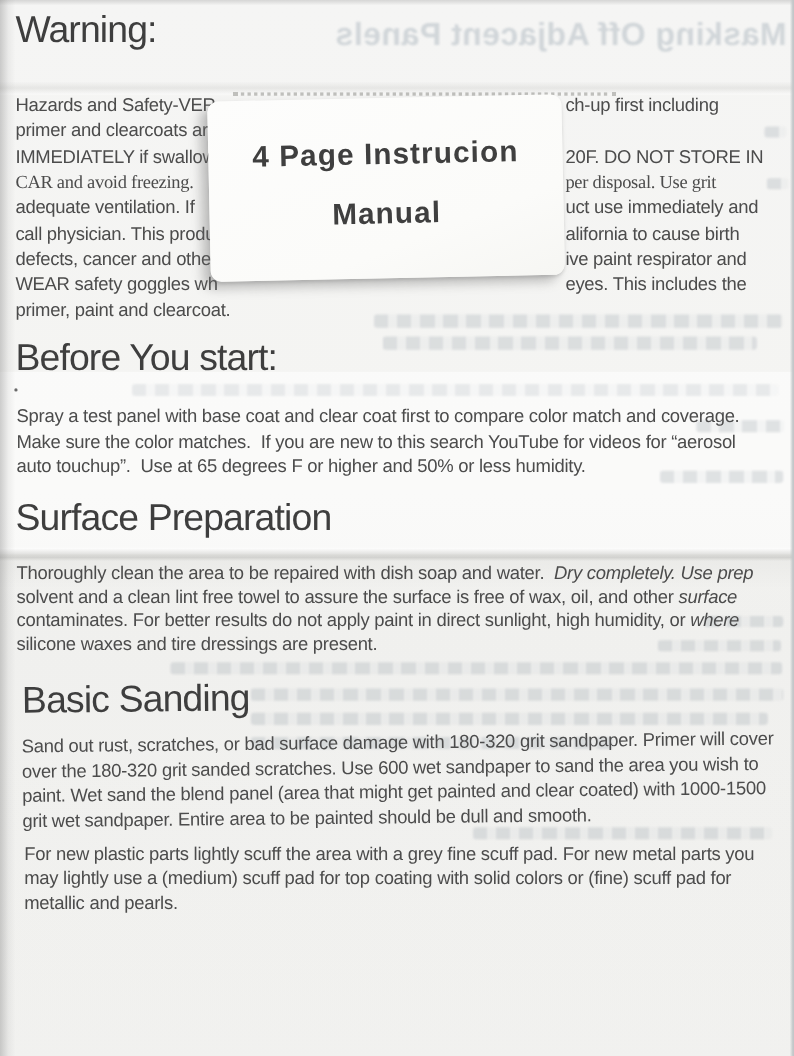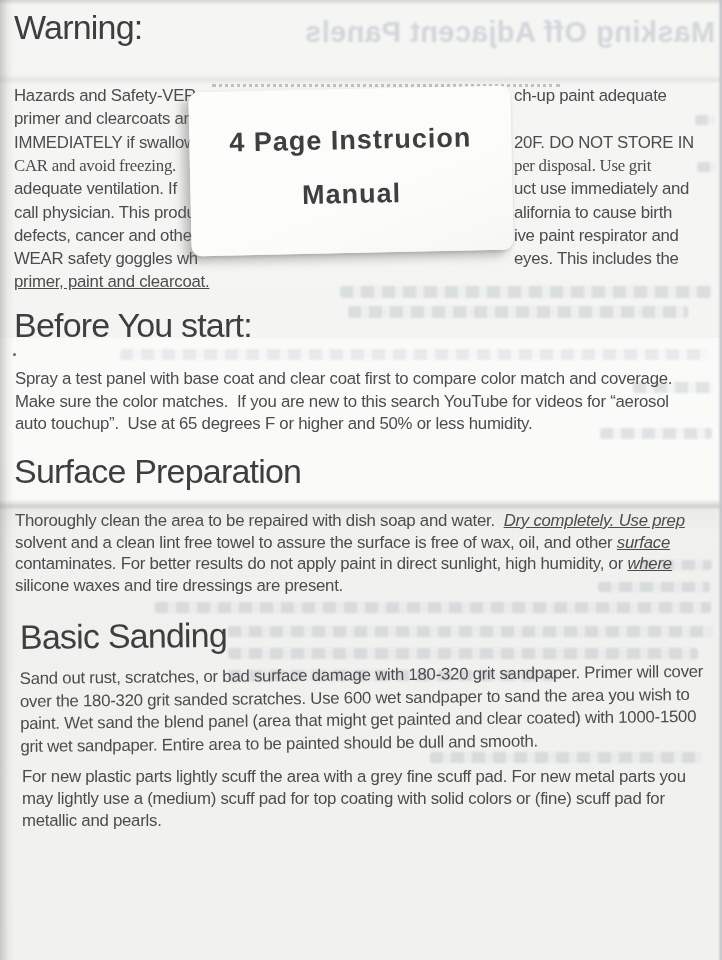--- a/index.html
+++ b/index.html
@@ -33,21 +33,21 @@
     background:repeating-linear-gradient(90deg,rgba(148,158,168,0.26) 0 13px,rgba(148,158,168,0.06) 13px 21px);}
   
   .h{position:absolute;font-size:34px;font-weight:400;color:#3e3e3e;letter-spacing:-0.8px;white-space:nowrap;}
   
   .para{position:absolute;font-size:16.8px;line-height:22.5px;letter-spacing:-0.25px;
     white-space:pre-wrap;color:#4c4c4c;}
   .warn-row{position:absolute;left:14px;width:700px;height:23px;font-size:16.8px;
     letter-spacing:-0.25px;color:#4c4c4c;white-space:nowrap;}
   .warn-row .rfrag{position:absolute;left:500px;top:0;}
   .rich-line{white-space:pre;}
-  .rich-line .ital{font-style:italic;text-decoration:underline;}
+  .rich-line .ital{font-style:italic;}
   .stray-dot{position:absolute;left:13px;top:353px;width:3px;height:3px;border-radius:50%;background:#6a6a6a;}
   
   .perforation{position:absolute;left:212px;top:84px;width:348px;height:0;
     border-top:3px dotted rgba(185,185,182,0.9);}
   .sticker{
     position:absolute;left:190px;top:89px;width:322px;height:164px;
     background:linear-gradient(160deg,#fdfdfc 0%,#fbfbf9 70%,#f6f6f3 100%);
     border-radius:10px;transform:rotate(-1.2deg);
     box-shadow:-7px 6px 10px rgba(105,105,105,0.40), 0 2px 3px rgba(0,0,0,0.12);
     text-align:center;}
@@ -81,21 +81,21 @@
   <div class="bleed-bar" style="left:155px;top:602px;width:556px;height:11px;"></div>
   <div class="bleed-bar" style="left:228px;top:626px;width:484px;height:11px;"></div>
   <div class="bleed-bar" style="left:228px;top:648px;width:470px;height:11px;"></div>
   <div class="bleed-bar" style="left:228px;top:670px;width:330px;height:11px;"></div>
   <div class="bleed-bar" style="left:430px;top:752px;width:272px;height:11px;"></div>
 
   <div class="h" style="left:14px;top:8px;">Warning:</div>
 
   <div class="warn-row" style="top:86px;">
     <span>Hazards and Safety-VER</span>
-    <span class="rfrag">ch-up paint adequate</span>
+    <span class="rfrag">ch-up first including</span>
   </div>
   <div class="warn-row" style="top:109px;">
     <span>primer and clearcoats ar</span>
   </div>
   <div class="warn-row" style="top:133px;">
     <span>IMMEDIATELY if swallow</span>
     <span class="rfrag">20F. DO NOT STORE IN</span>
   </div>
   <div class="warn-row" style="top:156px;font-family:Liberation Serif, serif;">
     <span>CAR and avoid freezing.</span>
@@ -110,21 +110,21 @@
     <span class="rfrag">alifornia to cause birth</span>
   </div>
   <div class="warn-row" style="top:226px;">
     <span>defects, cancer and othe</span>
     <span class="rfrag">ive paint respirator and</span>
   </div>
   <div class="warn-row" style="top:249px;">
     <span>WEAR safety goggles wh</span>
     <span class="rfrag">eyes. This includes the</span>
   </div>
-  <div class="warn-row" style="top:272px;text-decoration:underline;">
+  <div class="warn-row" style="top:272px;">
     <span>primer, paint and clearcoat.</span>
   </div>
 
   <div class="perforation"></div>
   <div class="sticker">
     <div class="l1">4 Page Instrucion</div>
     <div class="l2">Manual</div>
   </div>
 
   <div class="h" style="left:14px;top:306px;">Before You start:</div>

